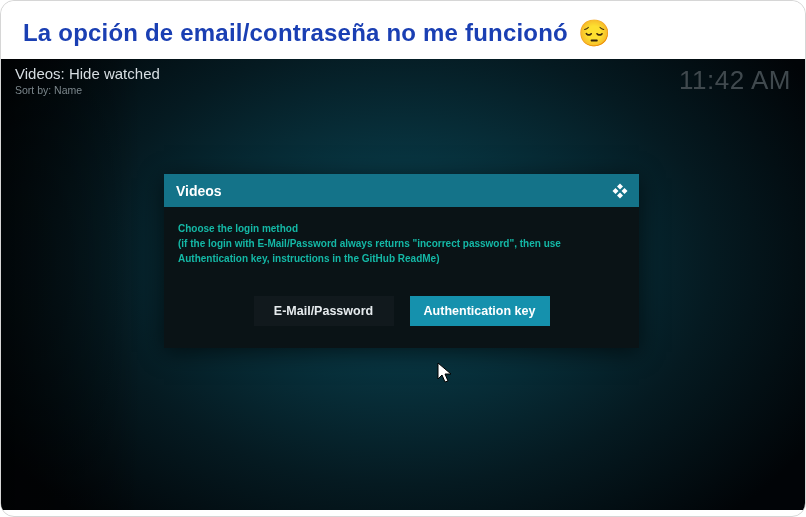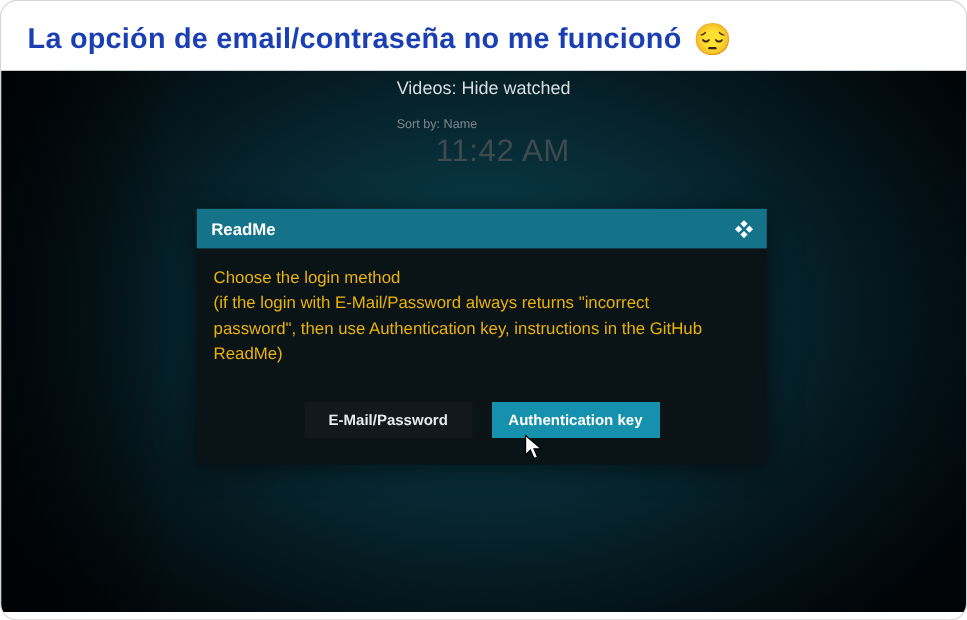--- a/index.html
+++ b/index.html
@@ -46,33 +46,32 @@
       background: radial-gradient(ellipse 70% 90% at 50% 45%, #0a4a58 0%, #083440 25%, #051a21 55%, #010407 85%);
       overflow: hidden;
     }
     .topbar {
       position: absolute;
       top: 6px;
       left: 14px;
       right: 14px;
       display: flex;
       justify-content: space-between;
-      align-items: center;
+      align-items: flex-end;
       pointer-events: none;
-      flex-direction: column;
     }
     .top-left .title {
       color: #d7dee2;
       font-size: 15px;
       font-weight: 400;
     }
     .top-left .sort {
       color: #7c878c;
       font-size: 10.5px;
-      margin-top: 16px;
+      margin-top: 2px;
     }
     .clock {
       color: #40494e;
       font-size: 26px;
       font-weight: 300;
       letter-spacing: 0.5px;
       margin-left: 32px;
     }
     .sidebar-hint {
       position: absolute;
@@ -104,24 +103,25 @@
     }
     .kodi-logo {
       display: flex;
       align-items: center;
       color: #fff;
     }
     .dialog-body {
       padding: 14px 14px 16px 14px;
     }
     .dialog-msg {
-      color: #eab308;
-      font-size: 14px;
+      color: #14b8a6;
+      font-size: 10px;
       line-height: 1.5;
       max-width: 420px;
+      font-weight: bold;
     }
     .dialog-buttons {
       display: flex;
       justify-content: center;
       gap: 16px;
       margin-top: 30px;
       padding-bottom: 6px;
     }
     .btn {
       min-width: 140px;
@@ -167,21 +167,21 @@
     <div class="topbar">
       <div class="top-left">
         <div class="title">Videos: Hide watched</div>
         <div class="sort">Sort by: Name</div>
       </div>
       <div class="clock">11:42 AM</div>
     </div>
 
     <div class="dialog">
       <div class="dialog-header">
-        <span class="dialog-title">ReadMe</span>
+        <span class="dialog-title">Videos</span>
         <span class="kodi-logo">
           <svg width="18" height="18" viewBox="0 0 24 24" fill="none">
             <path d="M12 2 L16 6 L12 10 L8 6 Z" fill="#ffffff"></path>
             <path d="M18 8 L22 12 L18 16 L14 12 Z" fill="#ffffff"></path>
             <path d="M12 14 L16 18 L12 22 L8 18 Z" fill="#ffffff"></path>
             <path d="M6 8 L10 12 L6 16 L2 12 Z" fill="#ffffff"></path>
           </svg>
         </span>
       </div>
       <div class="dialog-body">

